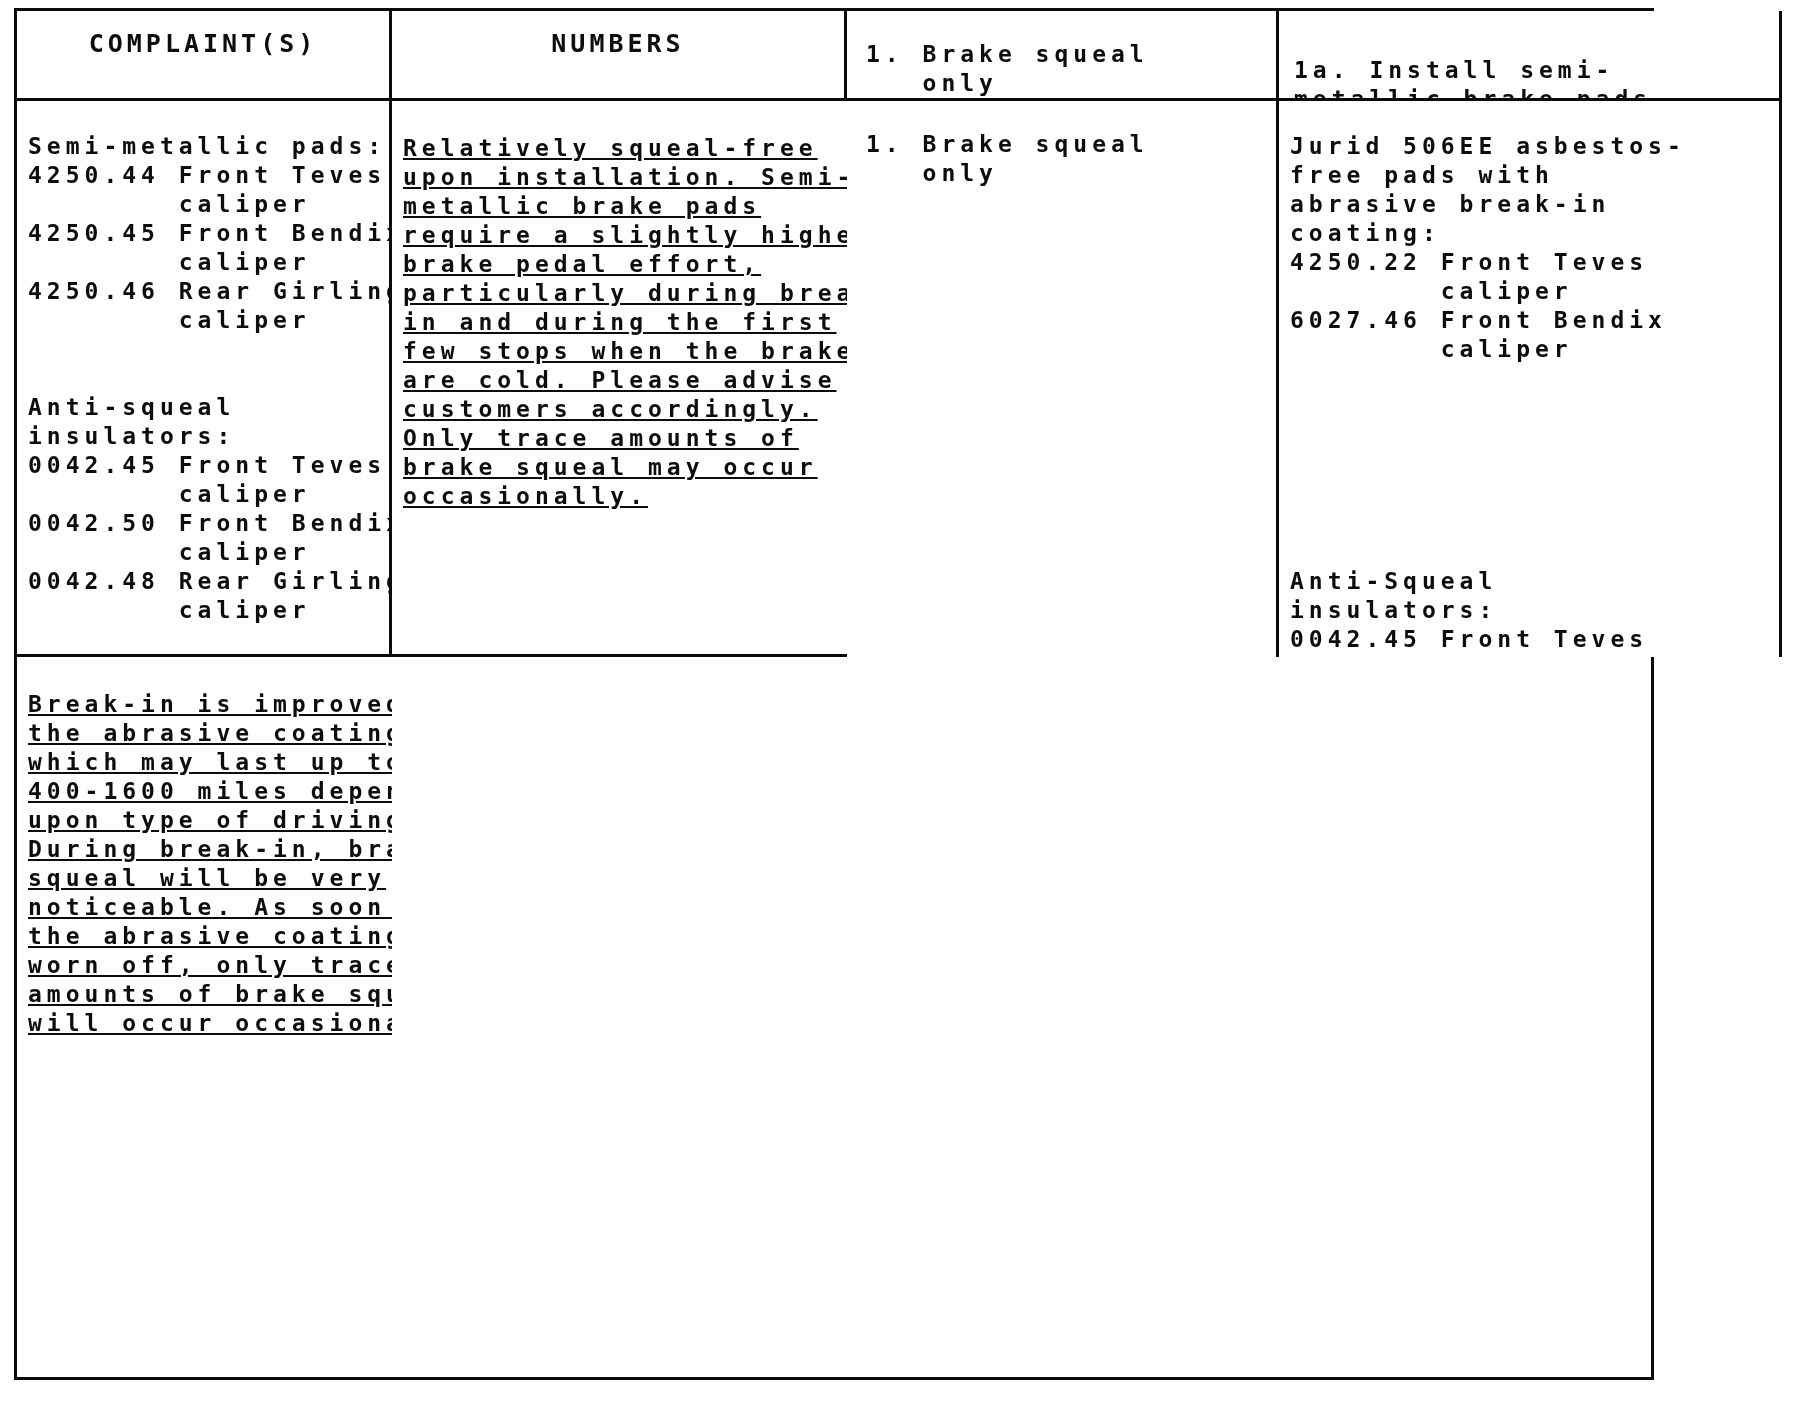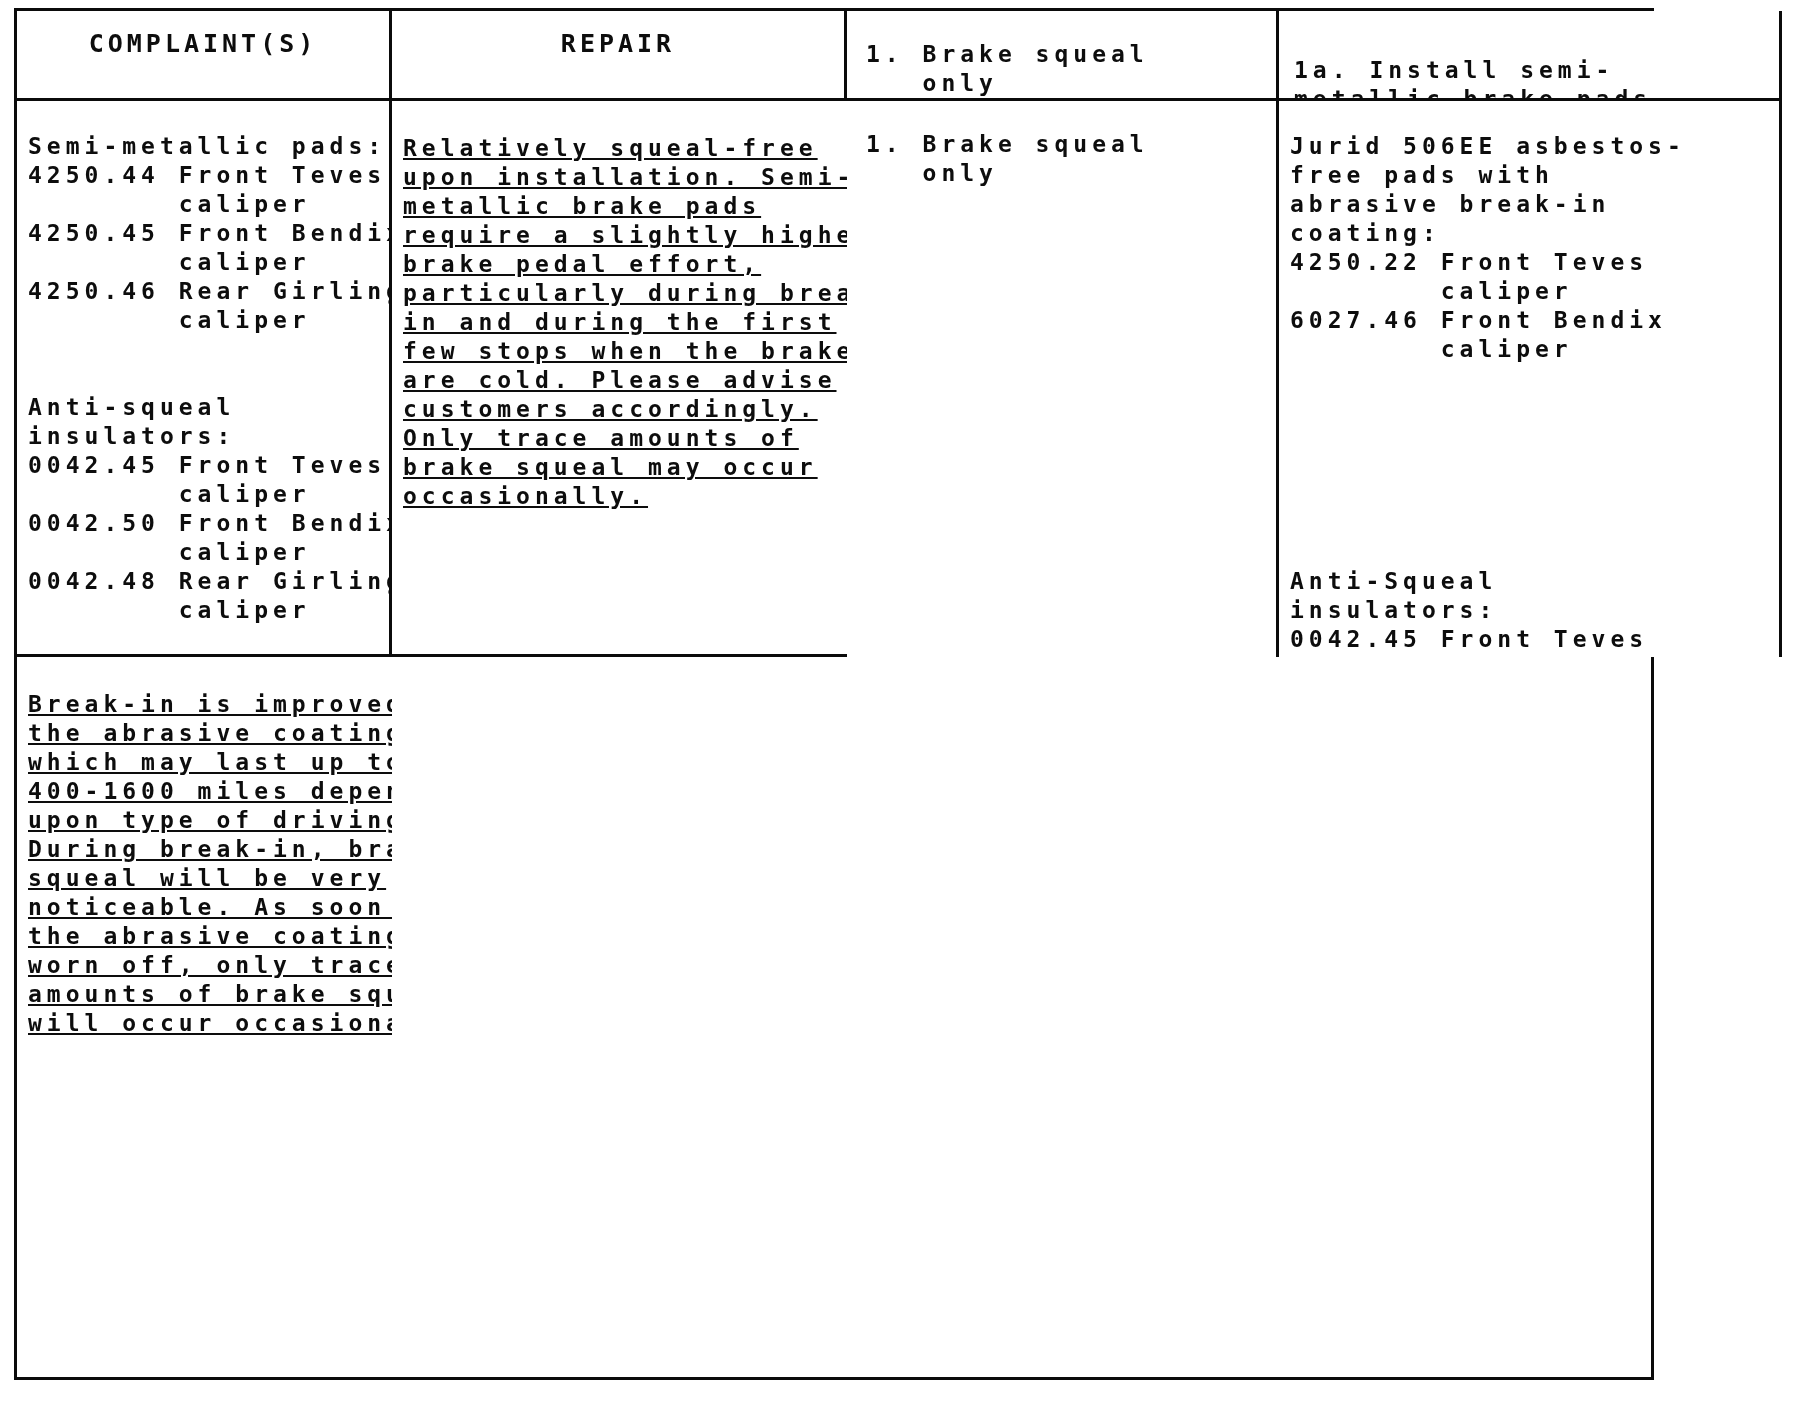--- a/index.html
+++ b/index.html
@@ -75,21 +75,21 @@
 </head>
 <body>
 
 <div class="page">
   <div class="tsb-table">
 
     <div class="cell header-cell">
       <div class="header-text">COMPLAINT(S)</div>
     </div>
     <div class="cell header-cell">
-      <div class="header-text">REPAIR</div>
+      <div class="header-text">NUMBERS</div>
     </div>
 
     <div class="cell">
       <pre class="cell-text pad-complaint">1. Brake squeal
    only
 
    NOTE:
    If semi-metallic
    pads are back-
    ordered, Parts

